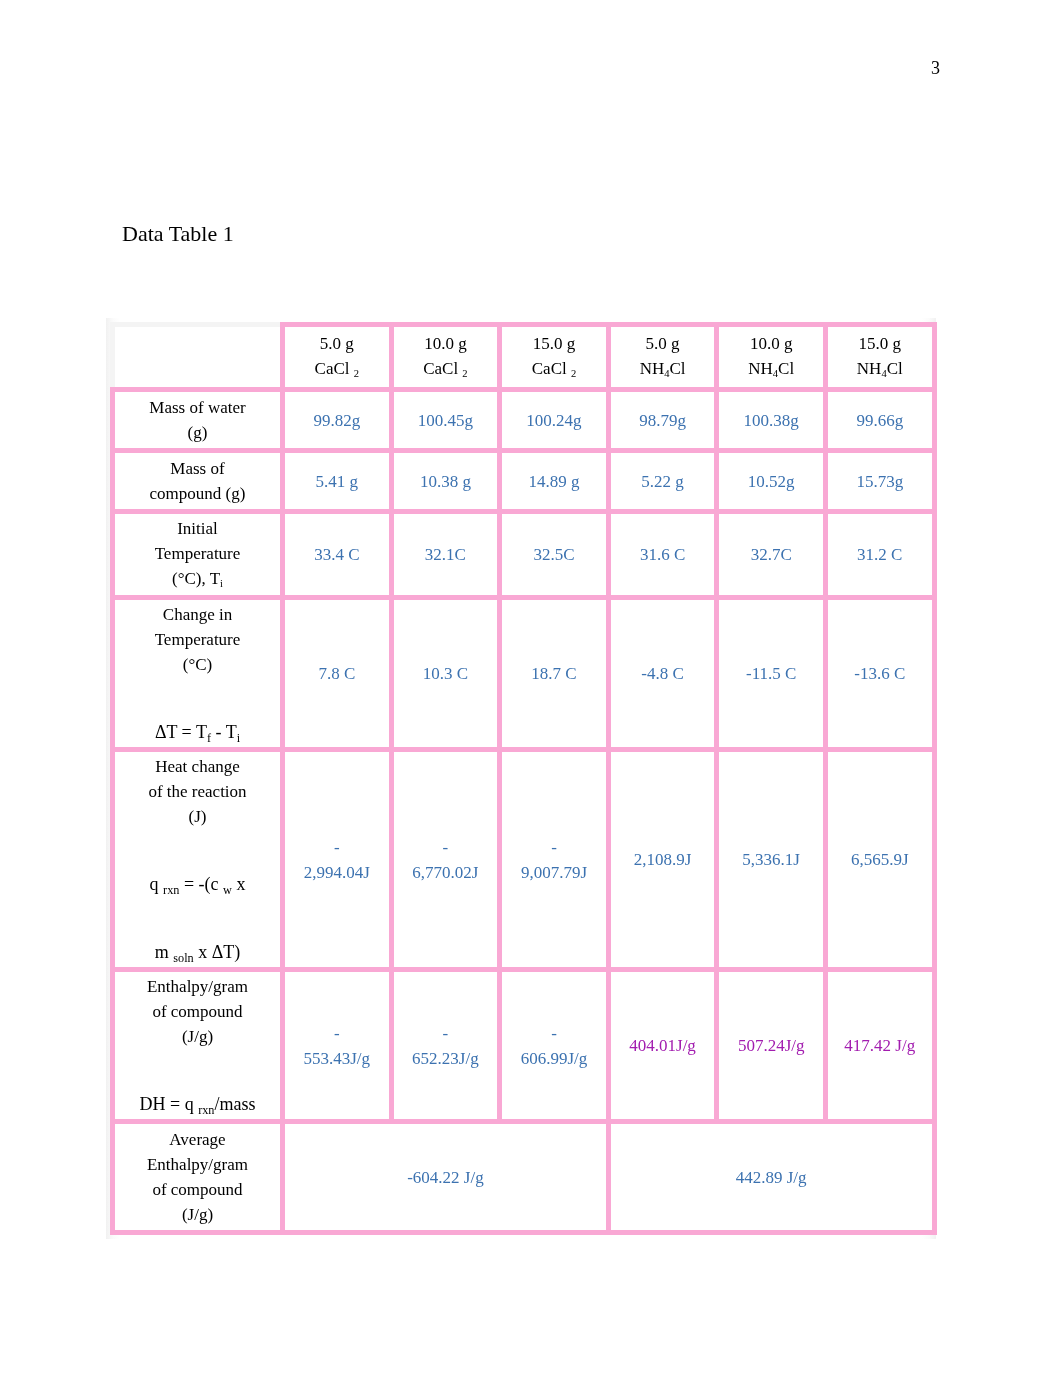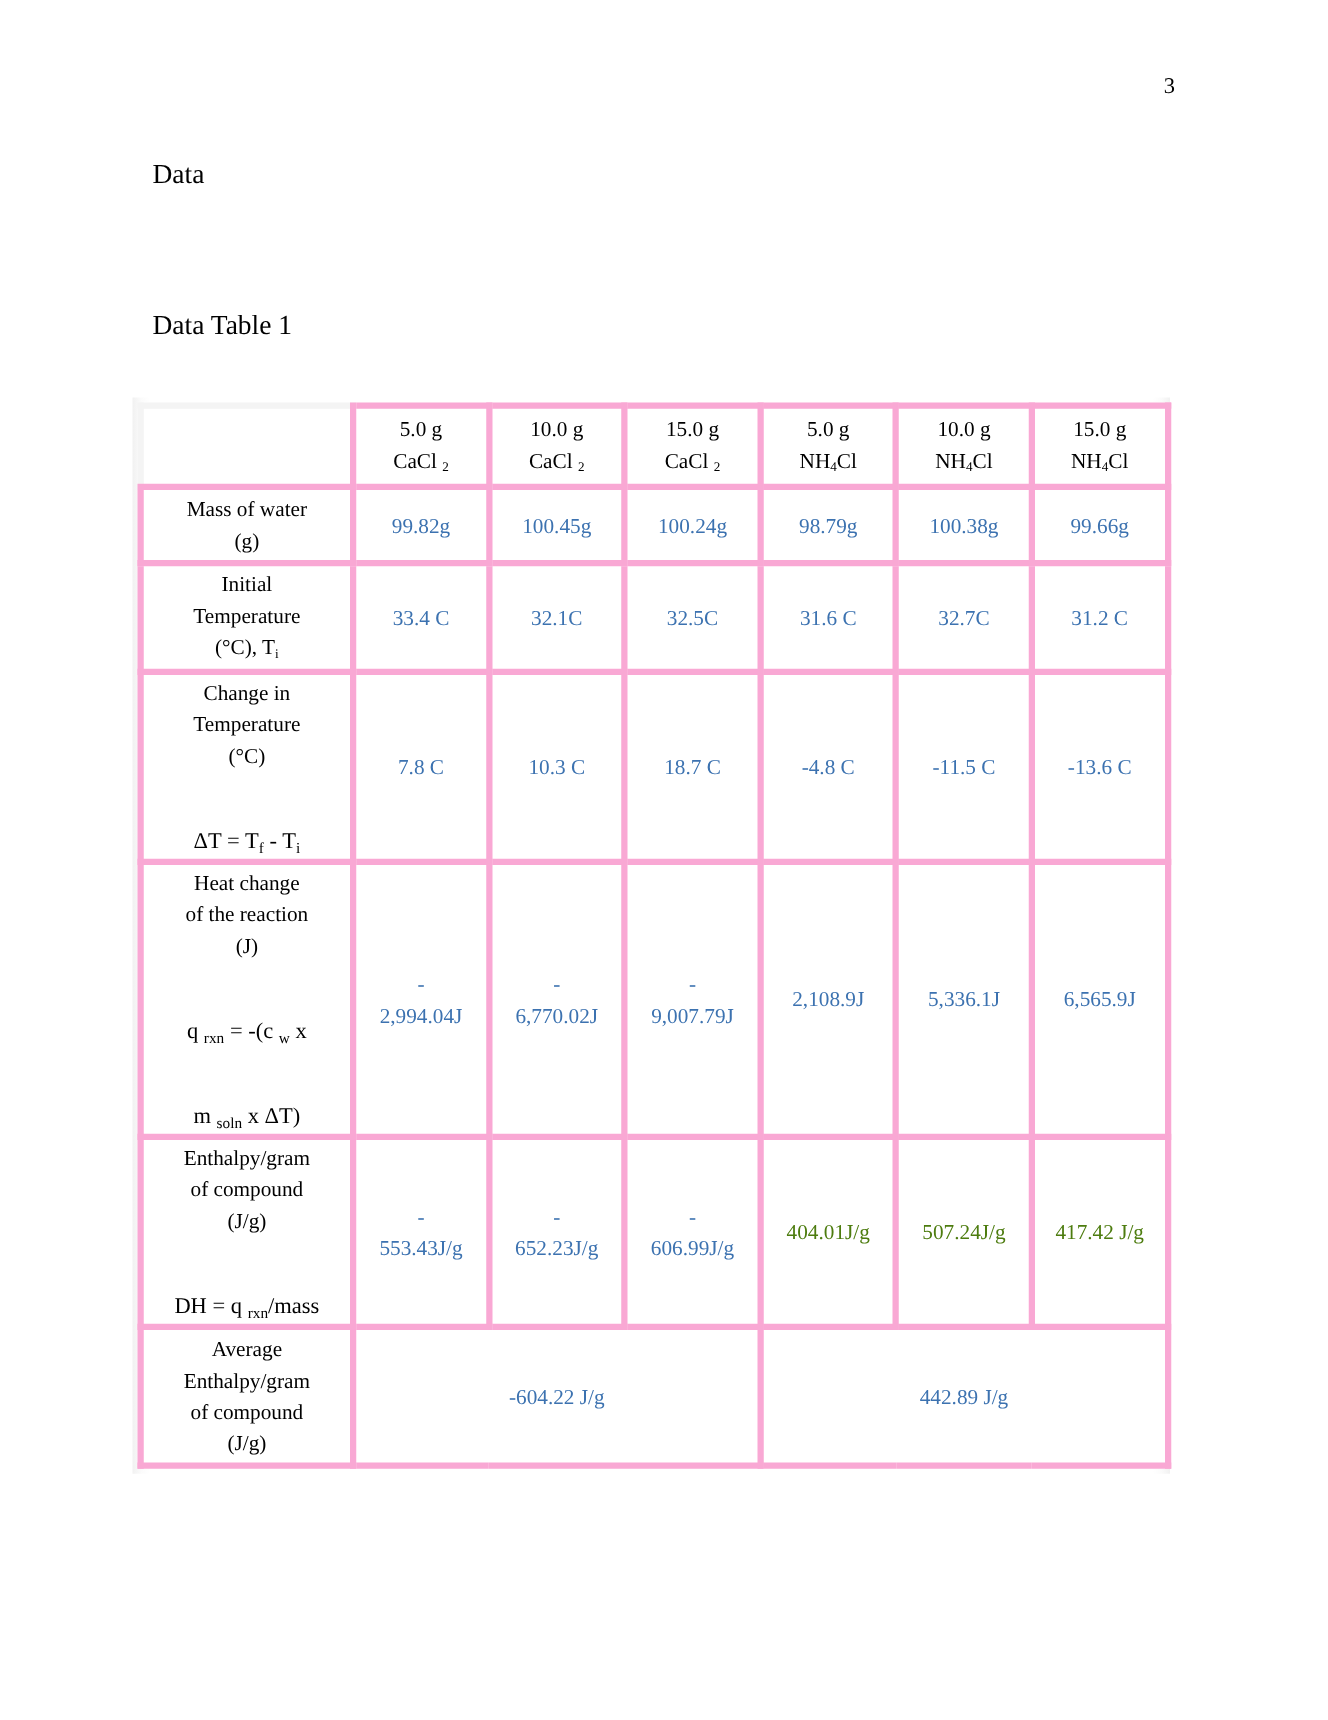--- a/index.html
+++ b/index.html
@@ -104,21 +104,21 @@
     line-height: 25.5px;
     padding: 2px 4px;
   }
   .value {
     color: #3C72B0;
     font-size: 18px;
     line-height: 27px;
     white-space: normal;
   }
   .value-wide {
-    color: #4d7c0f;
+    color: #a21caf;
     font-size: 18px;
     line-height: 27px;
     white-space: nowrap;
   }
 
   sub {
     font-size: 0.62em;
     vertical-align: baseline;
     position: relative;
     top: 0.30em;
@@ -145,21 +145,20 @@
   .r-avg   td { height: 102px; }
 </style>
 </head>
 <body>
 
 <div class="page">
 
   <div class="page-number">3</div>
 
   <div class="content">
-    <p class="heading">Data</p>
     <div class="gap-a"></div>
     <div class="gap-b"></div>
     <p class="heading">Data Table 1</p>
   </div>
 
   <div class="table-wrap">
     <table class="data-table">
       <colgroup>
         <col class="c-label">
         <col class="c-val">
@@ -211,20 +210,32 @@
             <span>(g)</span>
           </td>
           <td class="value">99.82g</td>
           <td class="value">100.45g</td>
           <td class="value">100.24g</td>
           <td class="value">98.79g</td>
           <td class="value">100.38g</td>
           <td class="value">99.66g</td>
         </tr>
 
+        <tr class="r-mass-comp">
+          <td class="rowlabel">
+            <span>Mass of</span><br>
+            <span>compound (g)</span>
+          </td>
+          <td class="value">5.41 g</td>
+          <td class="value">10.38 g</td>
+          <td class="value">14.89 g</td>
+          <td class="value">5.22 g</td>
+          <td class="value">10.52g</td>
+          <td class="value">15.73g</td>
+        </tr>
 
         <tr class="r-init">
           <td class="rowlabel">
             <span>Initial</span><br>
             <span>Temperature</span><br>
             <span>(°C), T<sub>i</sub></span>
           </td>
           <td class="value">33.4 C</td>
           <td class="value">32.1C</td>
           <td class="value">32.5C</td>

